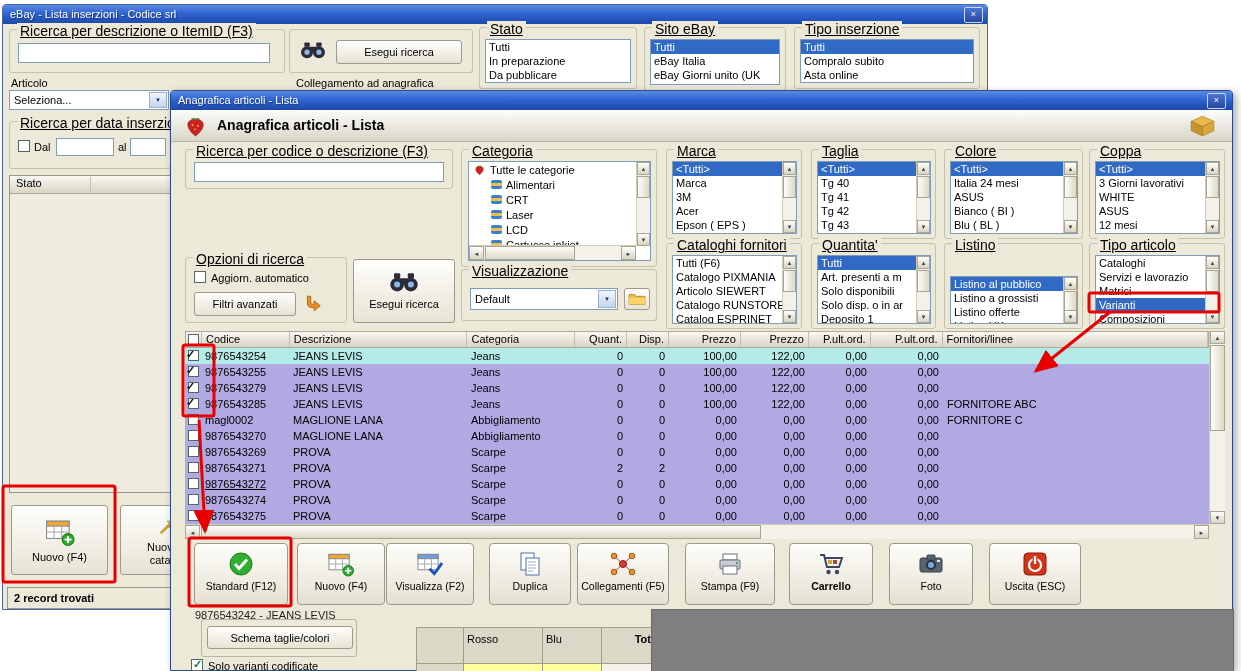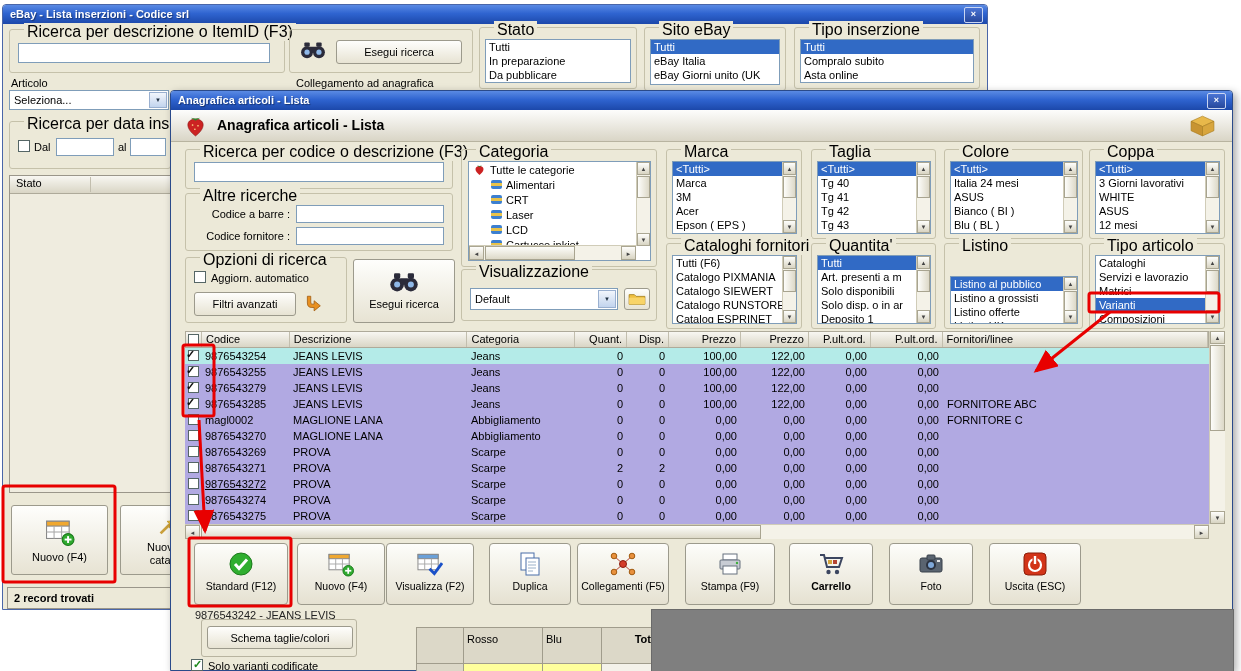--- a/index.html
+++ b/index.html
@@ -1,27 +1,27 @@
 <!DOCTYPE html>
 <html><head>
 <meta charset="utf-8">
 <style>
   html,body{margin:0;padding:0;}
   body{font-family:"Liberation Sans",sans-serif;font-size:11px;color:#000;background:#fff;}
   #stage{position:relative;width:1241px;height:671px;overflow:hidden;background:#fff;}
 
   
   .win{position:absolute;background:#ece9d8;border:1px solid #4a66a8;border-radius:4px 4px 0 0;box-sizing:border-box;}
-  .tbar{position:absolute;left:0;top:0;right:0;height:19px;background:linear-gradient(180deg,#5a8ae4 0%,#2f64d0 45%,#1c48aa 100%);border-radius:3px 3px 0 0;color:#fff;font-weight:bold;}
+  .tbar{position:absolute;left:0;top:0;right:0;height:19px;background:linear-gradient(180deg,#5a8ae4 0%,#2f64d0 45%,#1c48aa 100%);border-radius:3px 3px 0 0;color:#fff;font-weight:normal;}
   .ttext{position:absolute;left:7px;top:3px;font-size:11px;white-space:nowrap;text-shadow:1px 1px 1px rgba(0,0,0,.4);}
   .closebtn{position:absolute;top:2px;width:17px;height:14px;background:linear-gradient(180deg,#4a74d4,#27489c);border:1px solid #c9d5f2;border-radius:2px;color:#fff;font-size:9px;line-height:13px;text-align:center;}
 
   
   .grp{position:absolute;border:1px solid #c5c1aa;border-radius:3px;box-sizing:border-box;}
-  .cap{position:absolute;top:-7px;left:14px;background:#ece9d8;padding:0 3px;white-space:nowrap;font-size:16px;}
+  .cap{position:absolute;top:-7px;left:7px;background:#ece9d8;padding:0 3px;white-space:nowrap;font-size:14px;text-decoration:underline;}
   .inp{position:absolute;height:20px;background:#fff;border:1px solid #7f9db9;font-family:"Liberation Sans",sans-serif;font-size:11px;padding:1px 3px;box-sizing:border-box;}
   .btn{position:absolute;display:flex;align-items:center;justify-content:center;background:linear-gradient(180deg,#fefefc,#e7e3d3);border:1px solid #9c9a8c;border-radius:3px;font-size:11px;box-sizing:border-box;}
   .combo{position:absolute;background:#fff;border:1px solid #7f9db9;box-sizing:border-box;}
   .combo-val{position:absolute;left:4px;top:50%;transform:translateY(-50%);white-space:nowrap;}
   .combo-btn{position:absolute;right:1px;top:1px;bottom:1px;width:16px;background:linear-gradient(180deg,#f2f6fc,#c2d4ee);border:1px solid #9ab0d0;}
   .combo-btn::after{content:"▼";position:absolute;left:0;right:0;top:50%;transform:translateY(-50%);font-size:6px;text-align:center;color:#234;}
   .cbx{position:absolute;width:12px;height:12px;background:#fff;border:1px solid #566;box-sizing:border-box;}
   .cbx.on::after{content:"✓";position:absolute;left:1px;top:-2px;font-size:11px;font-weight:bold;color:#111;}
   .cbx.grn.on::after{color:#1e8a1e;}
   .lbl{position:absolute;white-space:nowrap;}
@@ -227,27 +227,20 @@
             <path d="M24 7 L13 12 L13 21 L24 16 Z" fill="#d8a63e" stroke="#a87c1e" stroke-width="0.6"></path>
           </svg>
       </span>
     </div>
 
     <div class="grp" style="left:14px;top:58px;width:268px;height:40px;">
       <span class="cap">Ricerca per codice o descrizione (F3)</span>
       <input class="inp" style="left: 8px; top: 12px; width: 250px;" value="">
     </div>
 
-    <div class="grp" style="left:14px;top:102px;width:268px;height:58px;">
-      <span class="cap">Altre ricerche</span>
-      <span class="lbl" style="left:8px;top:14px;width:96px;text-align:right;">Codice a barre :</span>
-      <input class="inp" style="left: 110px; top: 11px; width: 148px; height: 18px;" value="">
-      <span class="lbl" style="left:8px;top:36px;width:96px;text-align:right;">Codice fornitore :</span>
-      <input class="inp" style="left: 110px; top: 33px; width: 148px; height: 18px;" value="">
-    </div>
 
     <div class="grp" style="left:290px;top:58px;width:196px;height:118px;">
       <span class="cap">Categoria</span>
       <div class="treebox" style="left:6px;top:11px;right:5px;bottom:5px;">
         <div class="ti">
           <svg width="13" height="13" viewBox="0 0 24 24">
               <path d="M12 22 C5 17 3 11 6 8 C9 5 15 5 18 8 C21 11 19 17 12 22Z" fill="#cc2222"></path>
               <path d="M12 7.4 L7.5 4.5 L12 5.6 L16.5 4.5 Z" fill="#2d8a2d"></path>
             </svg>
           <span>Tutte le categorie</span>
@@ -335,21 +328,21 @@
     </div>
 
     <div class="grp" style="left:495px;top:152px;width:136px;height:86px;">
       <span class="cap">Cataloghi fornitori</span>
       <div class="listbox" style="left:5px;top:11px;right:4px;bottom:4px;">
         <div class="vscroll" style="right:0;top:0;bottom:0;">
             <i class="vthumb"></i>
           </div>
       <div class="li">Tutti (F6)</div>
           <div class="li">Catalogo PIXMANIA</div>
-          <div class="li">Catalogo SIEWERT</div>
+          <div class="li">Articolo SIEWERT</div>
           <div class="li">Catalogo RUNSTORE</div>
           <div class="li">Catalog ESPRINET</div>
         </div>
     </div>
     <div class="grp" style="left:640px;top:152px;width:125px;height:86px;">
       <span class="cap">Quantita'</span>
       <div class="listbox" style="left:5px;top:11px;right:4px;bottom:4px;">
         <div class="vscroll" style="right:0;top:0;bottom:0;">
             <i class="vthumb"></i>
           </div>

